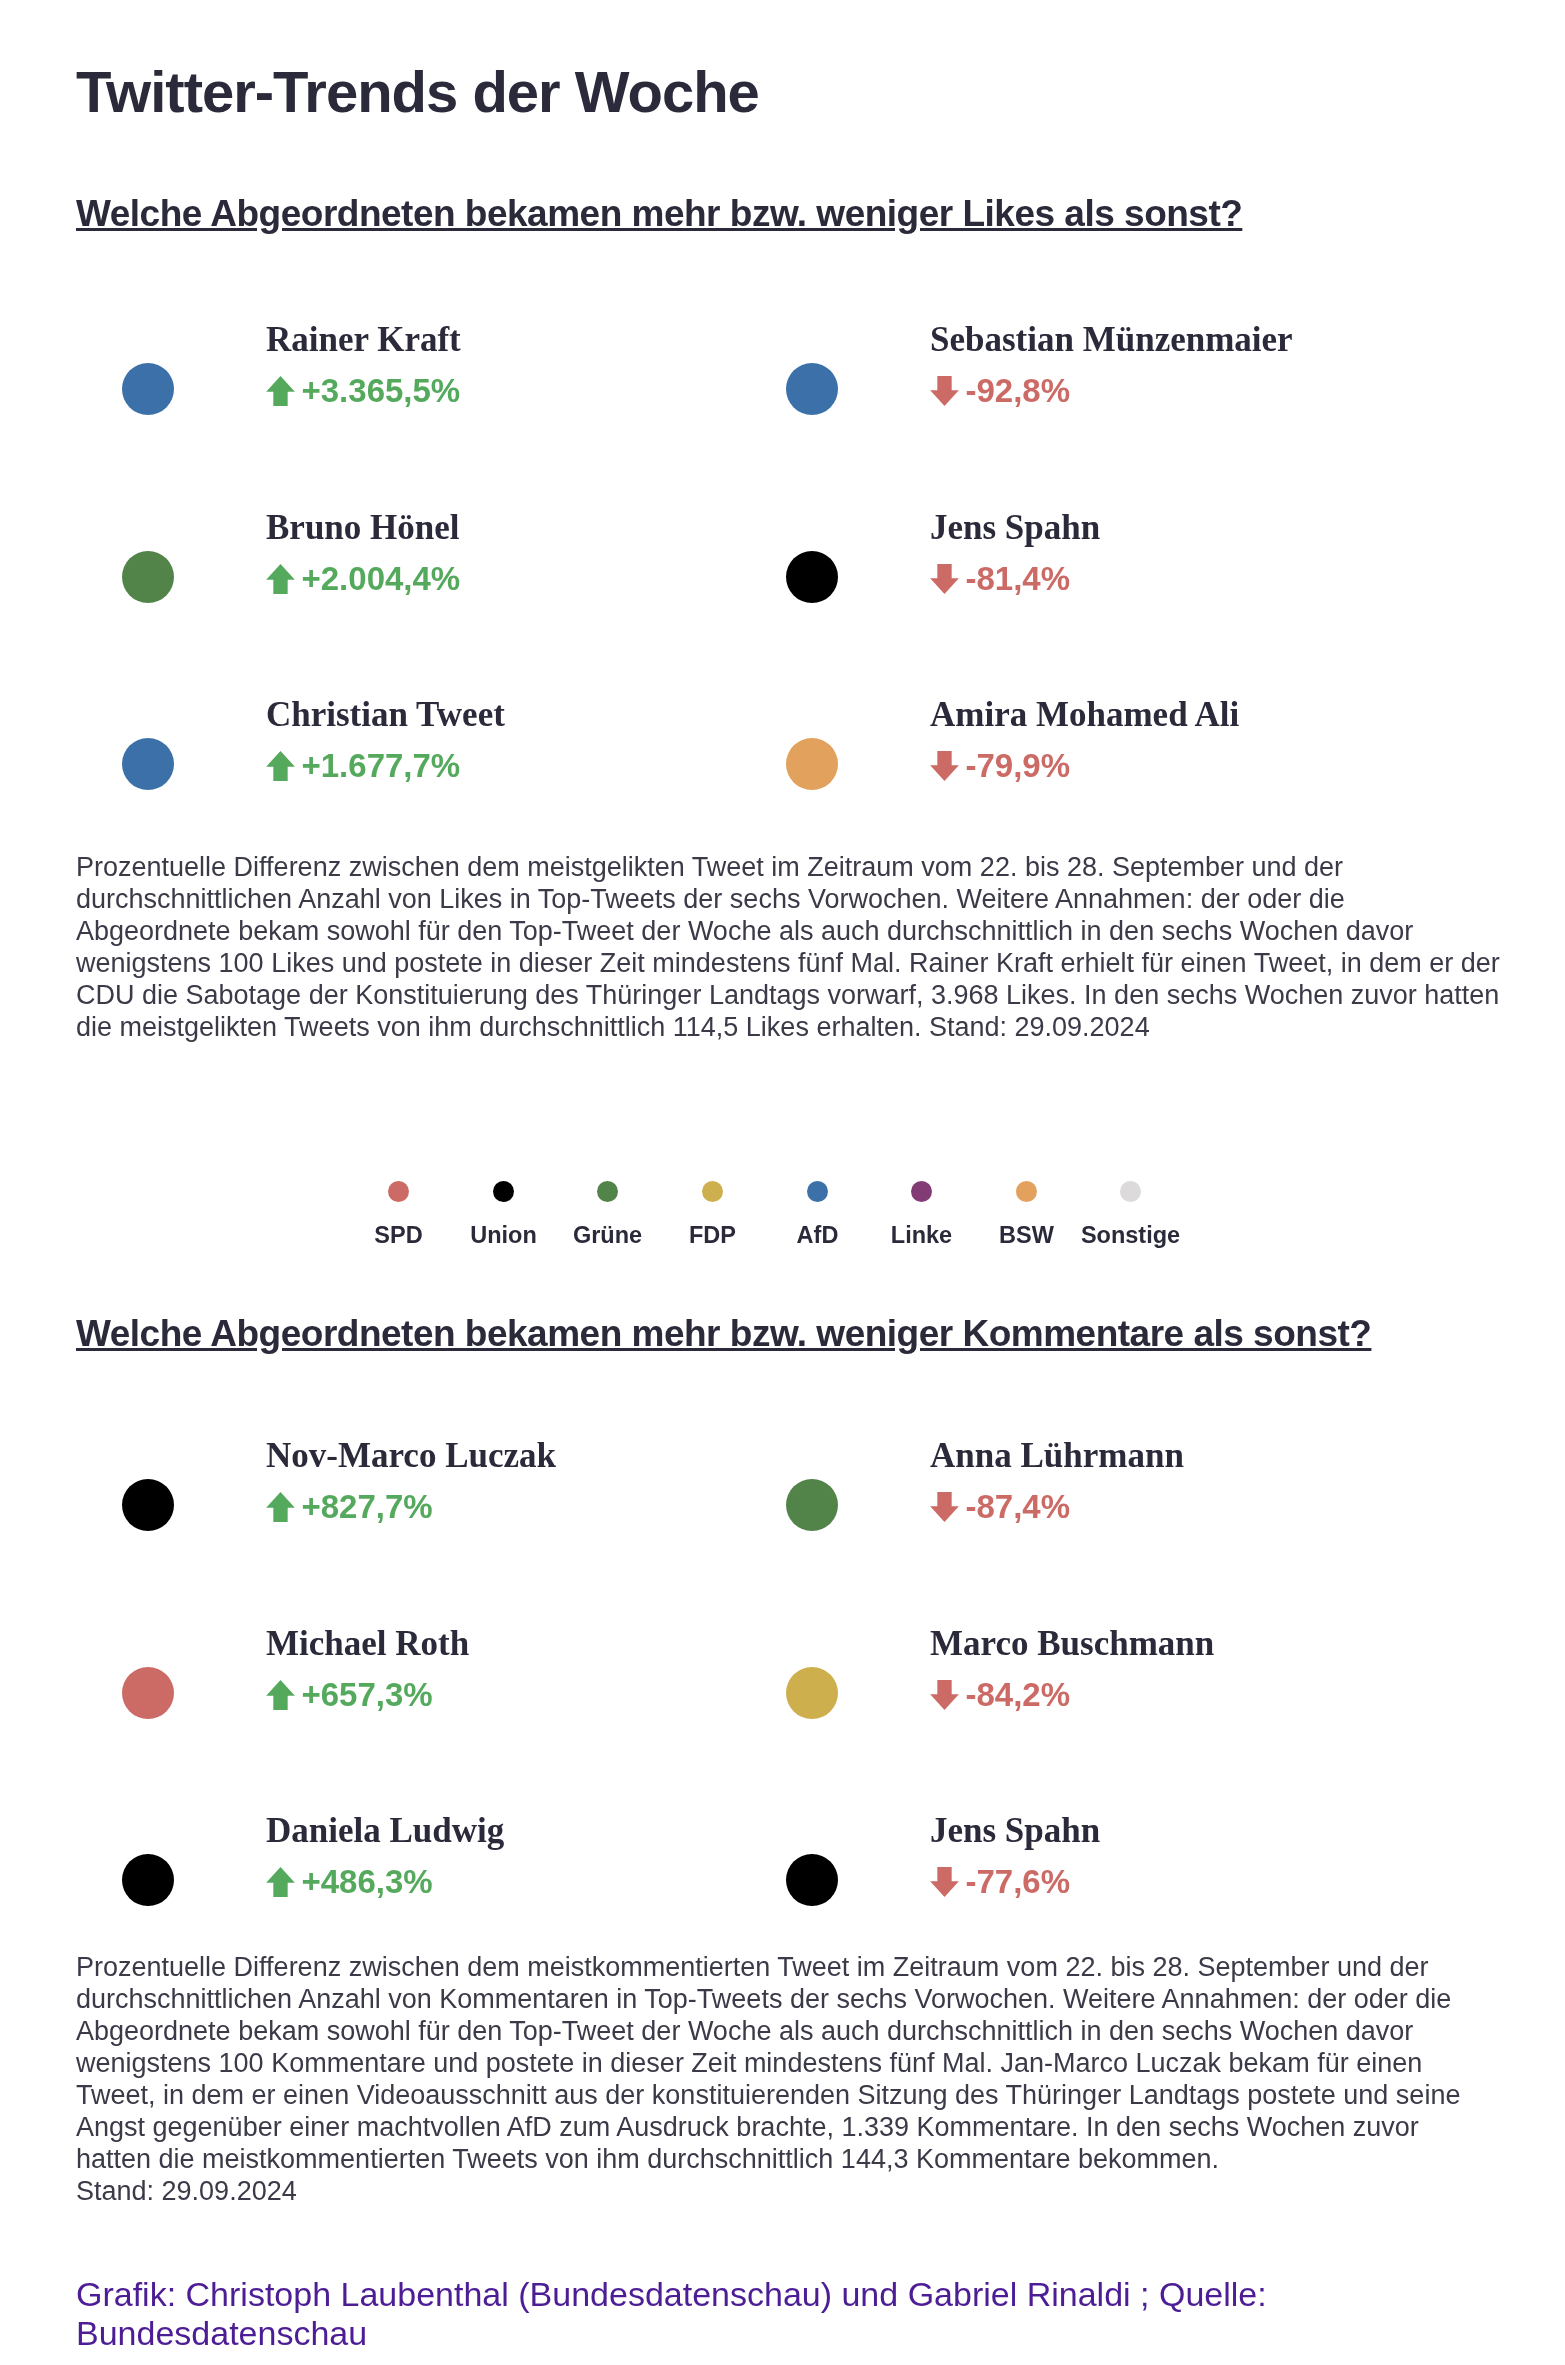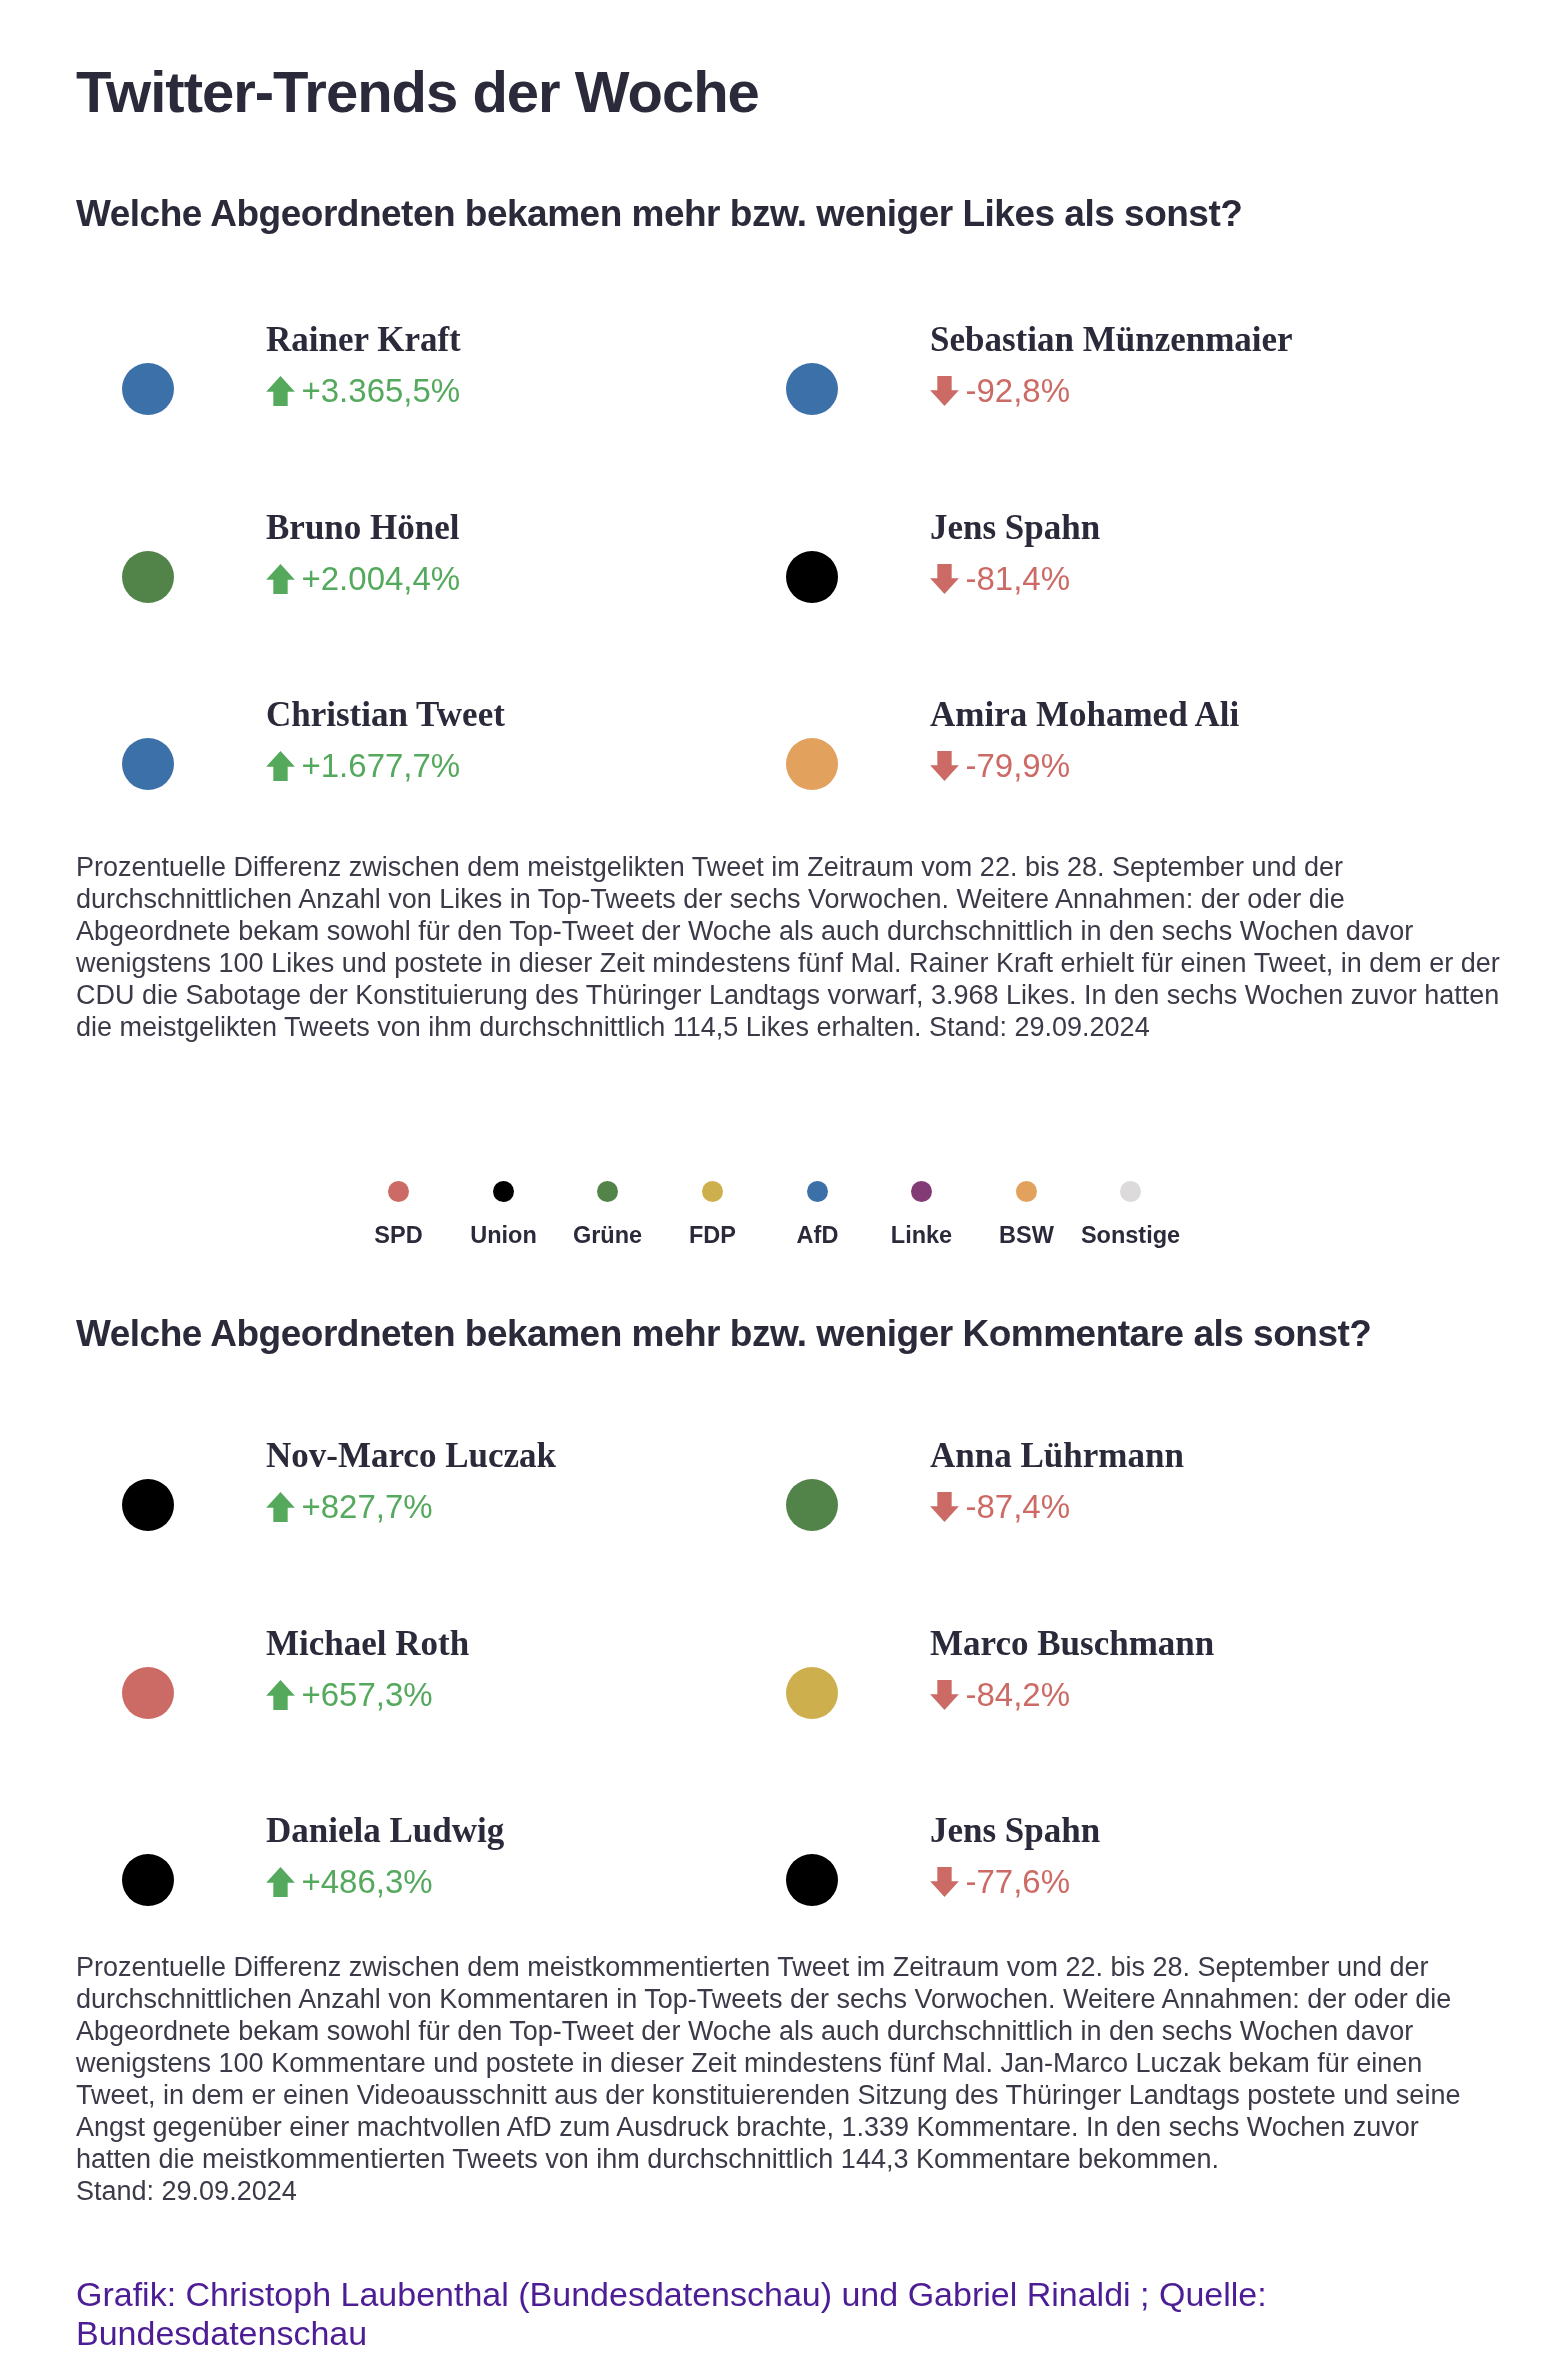--- a/index.html
+++ b/index.html
@@ -1,23 +1,23 @@
 <!DOCTYPE html>
 <html style="font-size:10.5px"><head>
 <meta charset="utf-8">
 <style>
   html, body { margin: 0; padding: 0; background: #ffffff; }
   body { width: 1566px; height: 2366px; position: relative; color: #2a2a3a; font-family: "Liberation Sans", sans-serif; }
   .title { position: absolute; left: 76px; top: 58px; font-size: 58px; font-weight: 700; letter-spacing: -1px; color: #2a2a3a; }
-  .subtitle { position: absolute; left: 76px; font-size: 37px; font-weight: 700; letter-spacing: -0.5px; color: #2a2a3a; }
+  .subtitle { position: absolute; left: 76px; font-size: 37px; font-weight: 700; letter-spacing: -0.5px; color: #2a2a3a; text-decoration: underline; }
   .grid { position: absolute; left: 76px; width: 1412px; }
   .entry { position: absolute; width: 653px; height: 131px; margin-top: 15px; }
   .dot { position: absolute; left: 46px; top: 43px; width: 52px; height: 52px; border-radius: 50%; }
   .name { position: absolute; left: 190px; top: 0px; font-family: "Liberation Serif", serif; font-weight: 700; font-size: 35px; color: #2a2a3a; white-space: nowrap; }
-  .val { position: absolute; left: 190px; top: 52px; font-size: 33px; font-weight: 400; white-space: nowrap; display: flex; align-items: center; }
+  .val { position: absolute; left: 190px; top: 52px; font-size: 33px; font-weight: 700; white-space: nowrap; display: flex; align-items: center; }
   .val .arr { width: 29px; height: 30px; margin-right: 6.5px; display: inline-block; }
   .up { color: #55a95d; }
   .down { color: #cc6b65; }
   .note { position: absolute; left: 76px; width: 1425px; font-size: 27px; line-height: 32px; color: #3a3a48; }
   .legend { position: absolute; top: 1181px; left: 0; width: 1566px; }
   .leg-item { position: absolute; width: 105px; text-align: center; }
   .leg-dot { width: 21px; height: 21px; border-radius: 50%; margin: 0 auto; }
   .leg-label { margin-top: 19.6px; font-size: 23.5px; font-weight: 700; color: #2a2a3a; }
   .credit { position: absolute; left: 76px; top: 2275px; font-size: 34px; color: #4c1d95; }
 </style>

